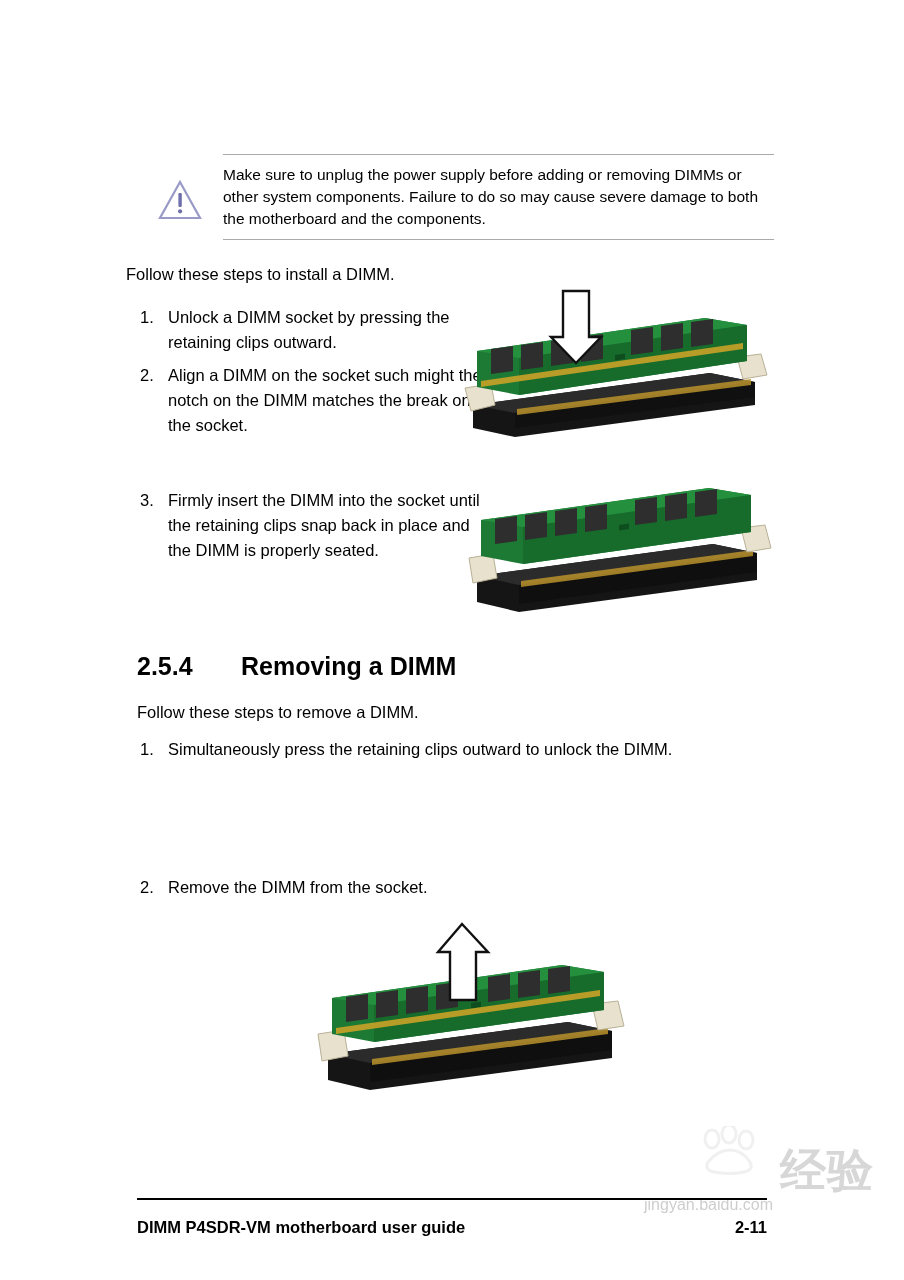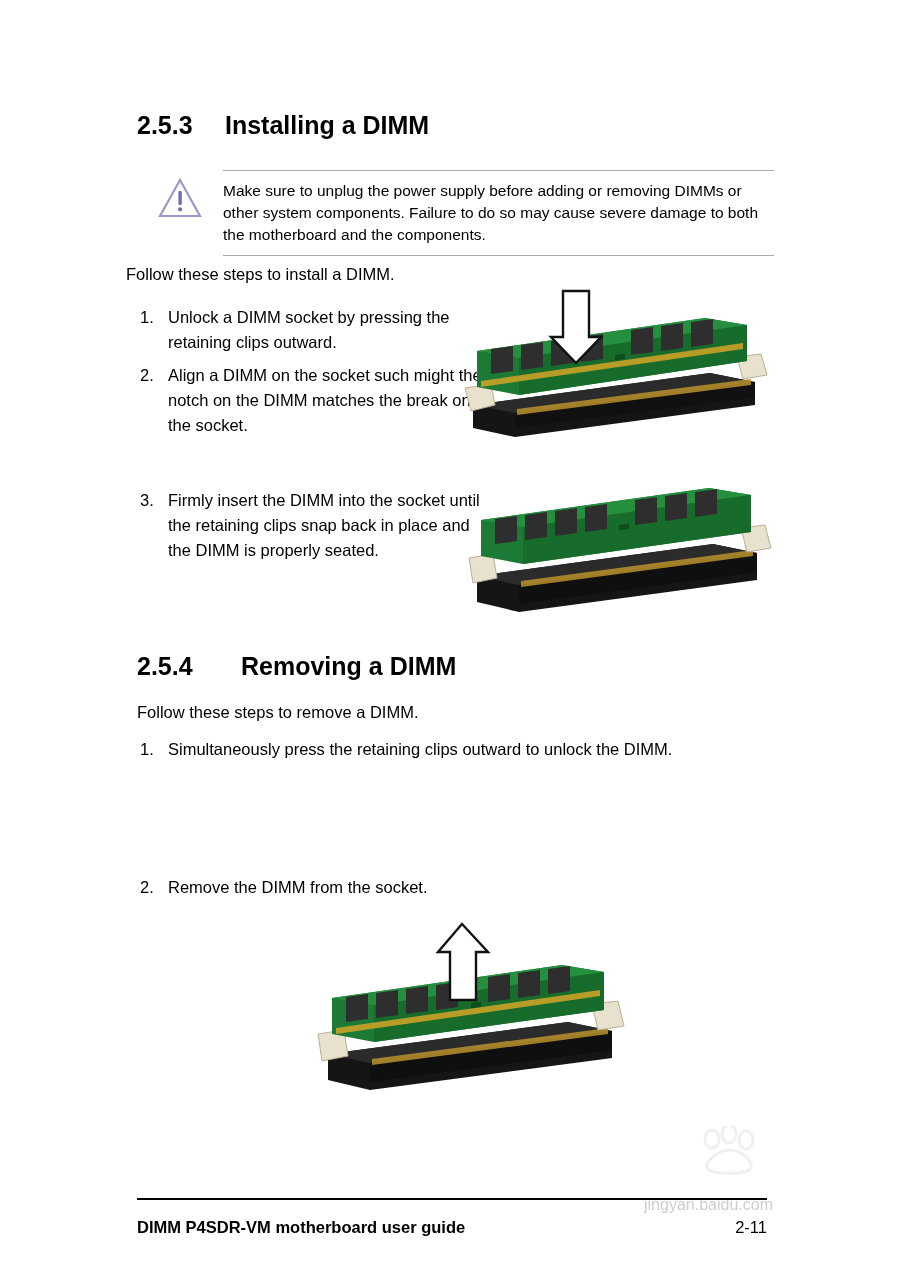--- a/index.html
+++ b/index.html
@@ -58,22 +58,21 @@
     width: 28px;
   }
   .step .step-body {
     flex: 1 1 auto;
   }
 
   
   .note {
     position: absolute;
     display: flex;
-    align-items: flex-start;
-    margin-top: 16px;
+    align-items: center;
   }
   .note .note-icon {
     flex: 0 0 86px;
     width: 86px;
     display: flex;
     justify-content: center;
     padding-top: 6px;
   }
   .note .note-body {
     flex: 1 1 auto;
@@ -100,21 +99,21 @@
     font-size: 16.5px;
     font-weight: bold;
   }
   .footer-right {
     position: absolute;
     left: 706px;
     top: 1218px;
     width: 61px;
     text-align: right;
     font-size: 16.5px;
-    font-weight: normal;
+    font-weight: bold;
   }
 
   
   .watermark {
     position: absolute;
     left: 628px;
     top: 1140px;
     width: 250px;
     height: 90px;
     pointer-events: none;
@@ -145,24 +144,20 @@
   }
 
   
   .dimm-fig { position: absolute; }
 </style>
 </head>
 <body>
 
 <div class="page">
 
-  <div class="section-heading" style="left:137px; top:111px;">
-    <span class="num">2.5.3</span>
-    <span class="ttl">Installing a DIMM</span>
-  </div>
 
   <div class="note" style="left:137px; top:154px; width:637px;">
     <div class="note-icon">
       <svg width="44" height="44" viewBox="0 0 44 44" aria-hidden="true">
         <polygon points="22,4 42,40 2,40" fill="none" stroke="#9a9ac8" stroke-width="2.2"></polygon>
         <rect x="20.4" y="15" width="3.4" height="14" rx="1.2" fill="#6f6fae"></rect>
         <circle cx="22.1" cy="33.3" r="2.1" fill="#6f6fae"></circle>
       </svg>
     </div>
     <div class="note-body">Make sure to unplug the power supply before adding or removing DIMMs or other system components. Failure to do so may cause severe damage to both the motherboard and the components.</div>
@@ -314,20 +309,21 @@
 
   <div class="watermark">
     <svg class="wm-paw" viewBox="0 0 62 52" aria-hidden="true">
       <g fill="none" stroke="rgba(150,150,150,0.40)" stroke-width="3">
         <ellipse cx="14" cy="13" rx="7" ry="9"></ellipse>
         <ellipse cx="31" cy="8" rx="7" ry="9"></ellipse>
         <ellipse cx="48" cy="14" rx="7" ry="9"></ellipse>
         <path d="M10 36 q10 -12 22 -12 q12 0 20 12 q4 8 -6 10 q-14 3 -30 0 q-10 -2 -6 -10 z"></path>
       </g>
     </svg>
+    <div class="wm-main" style="left:152px;">经验</div>
     <div class="wm-sub">jingyan.baidu.com</div>
   </div>
 
   <div class="footer-rule"></div>
   <div class="footer-left">DIMM P4SDR-VM motherboard user guide</div>
   <div class="footer-right">2-11</div>
 
 </div>
 
 </body></html>

